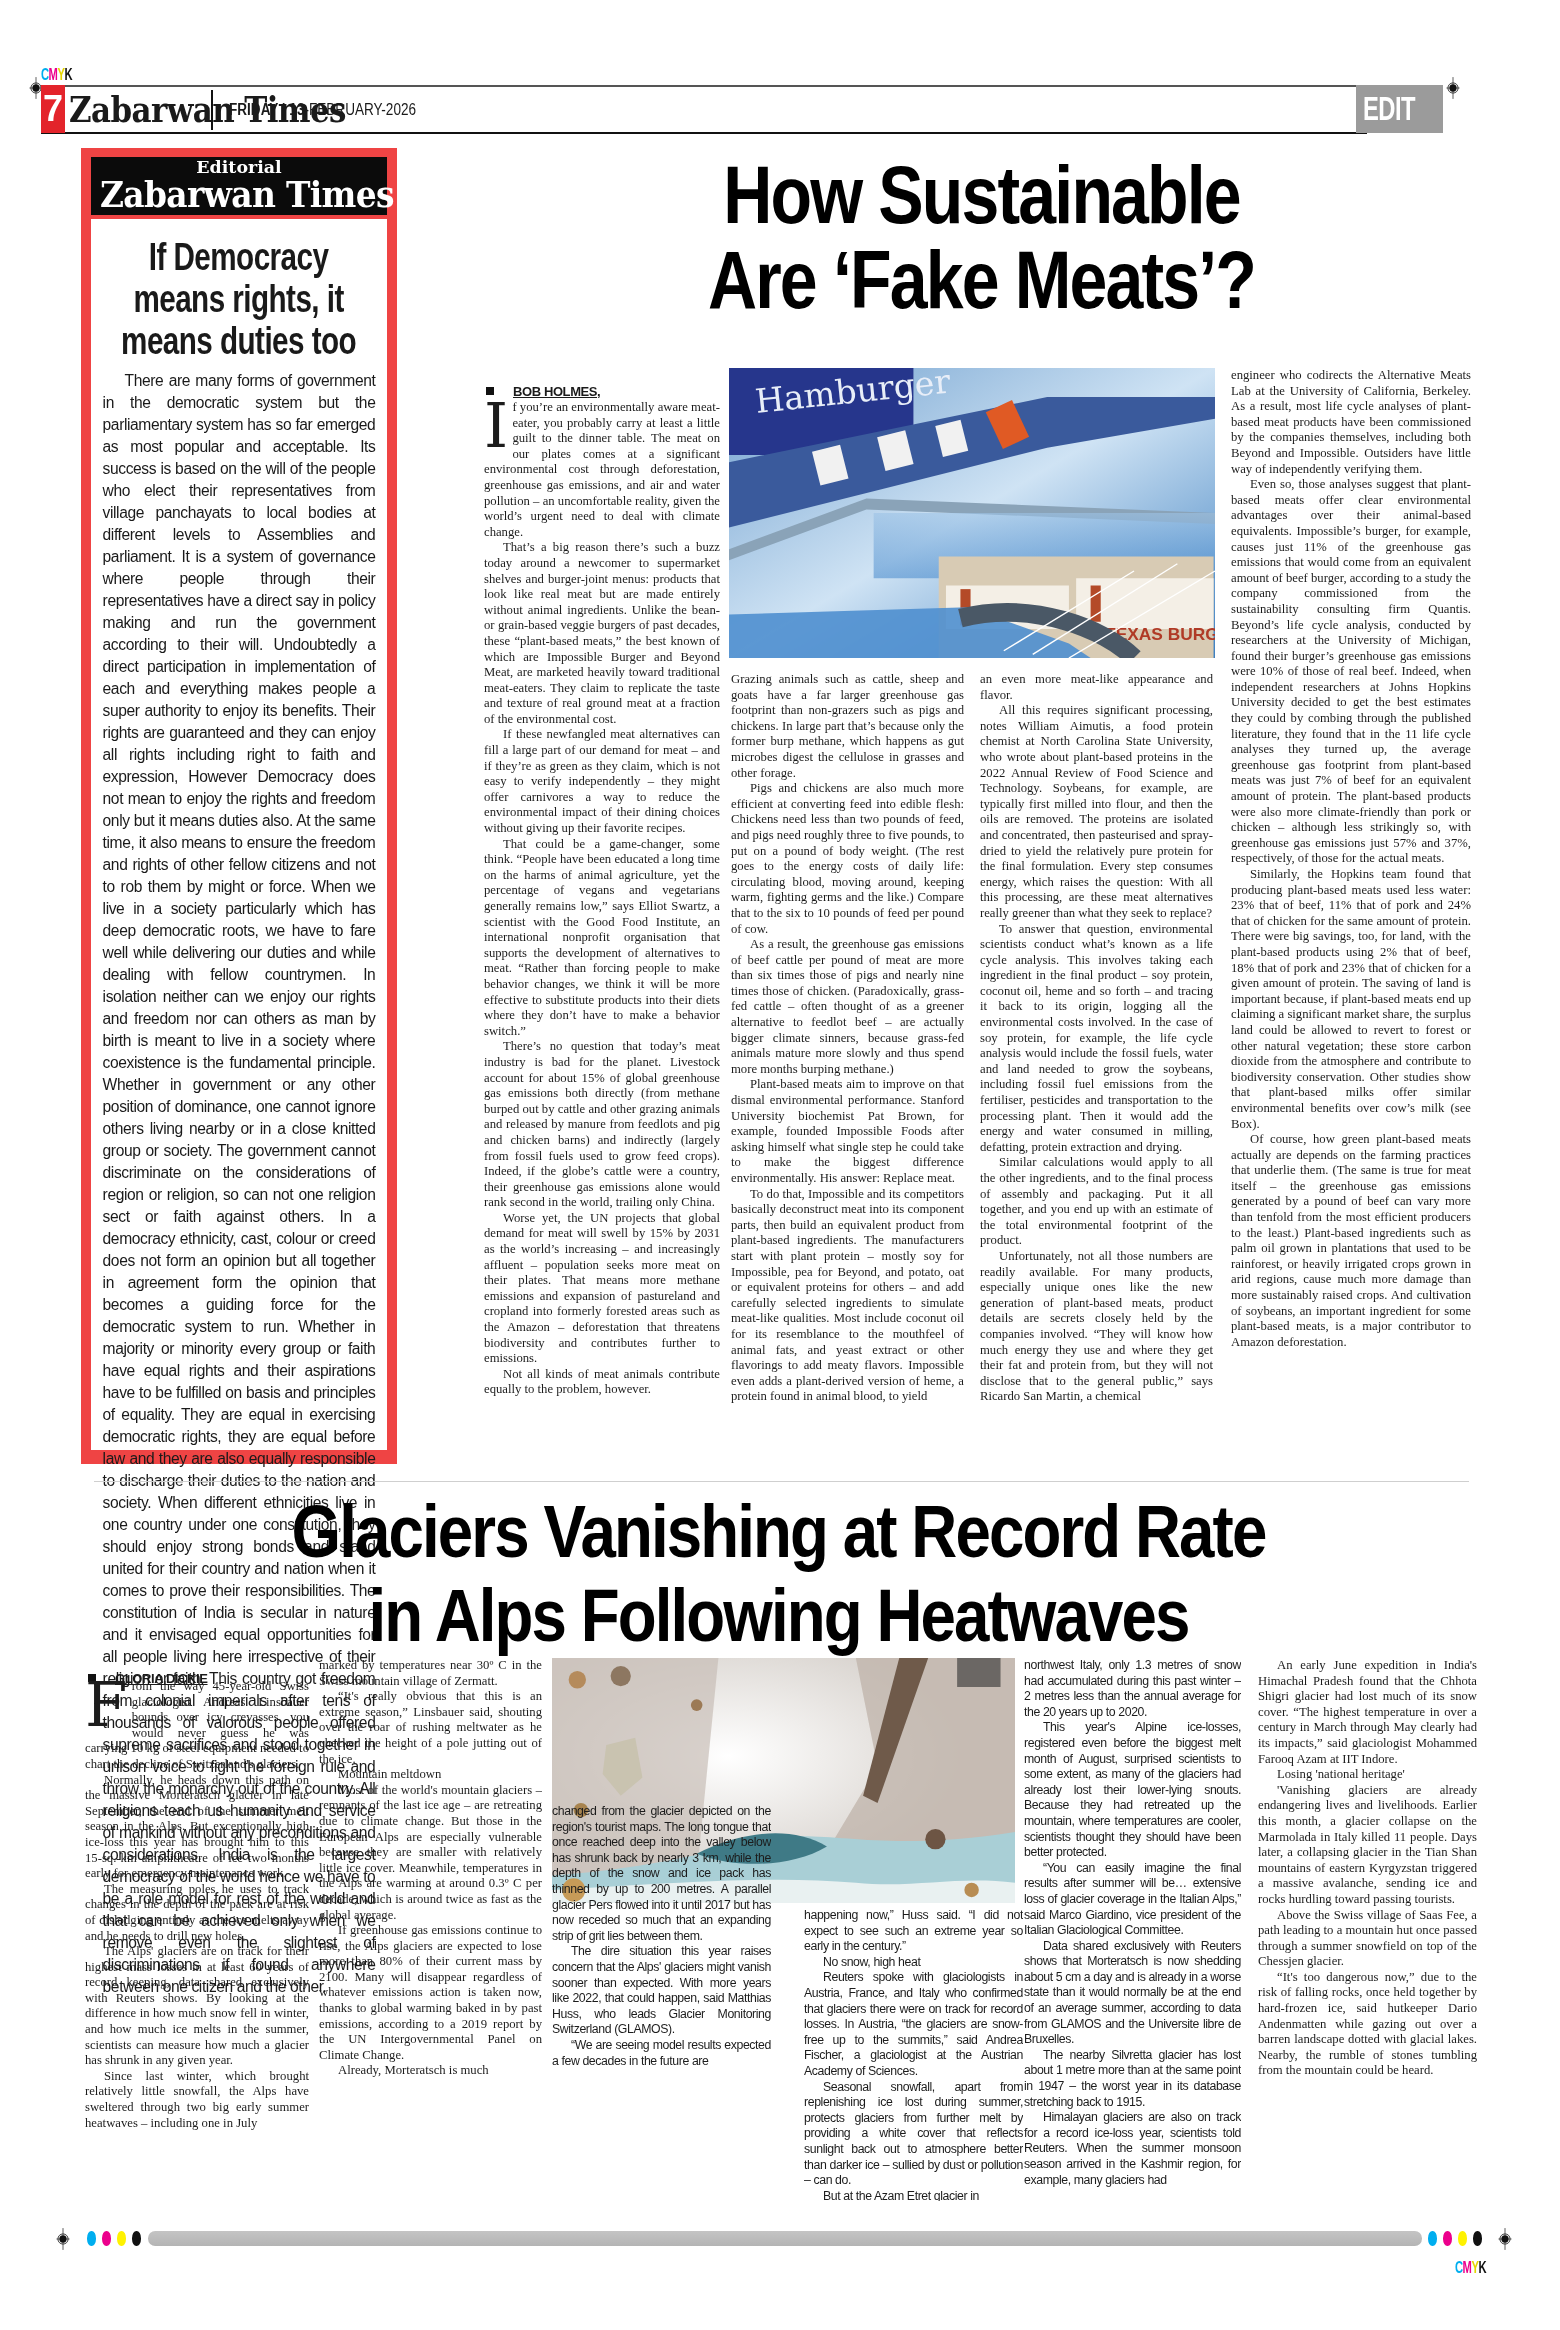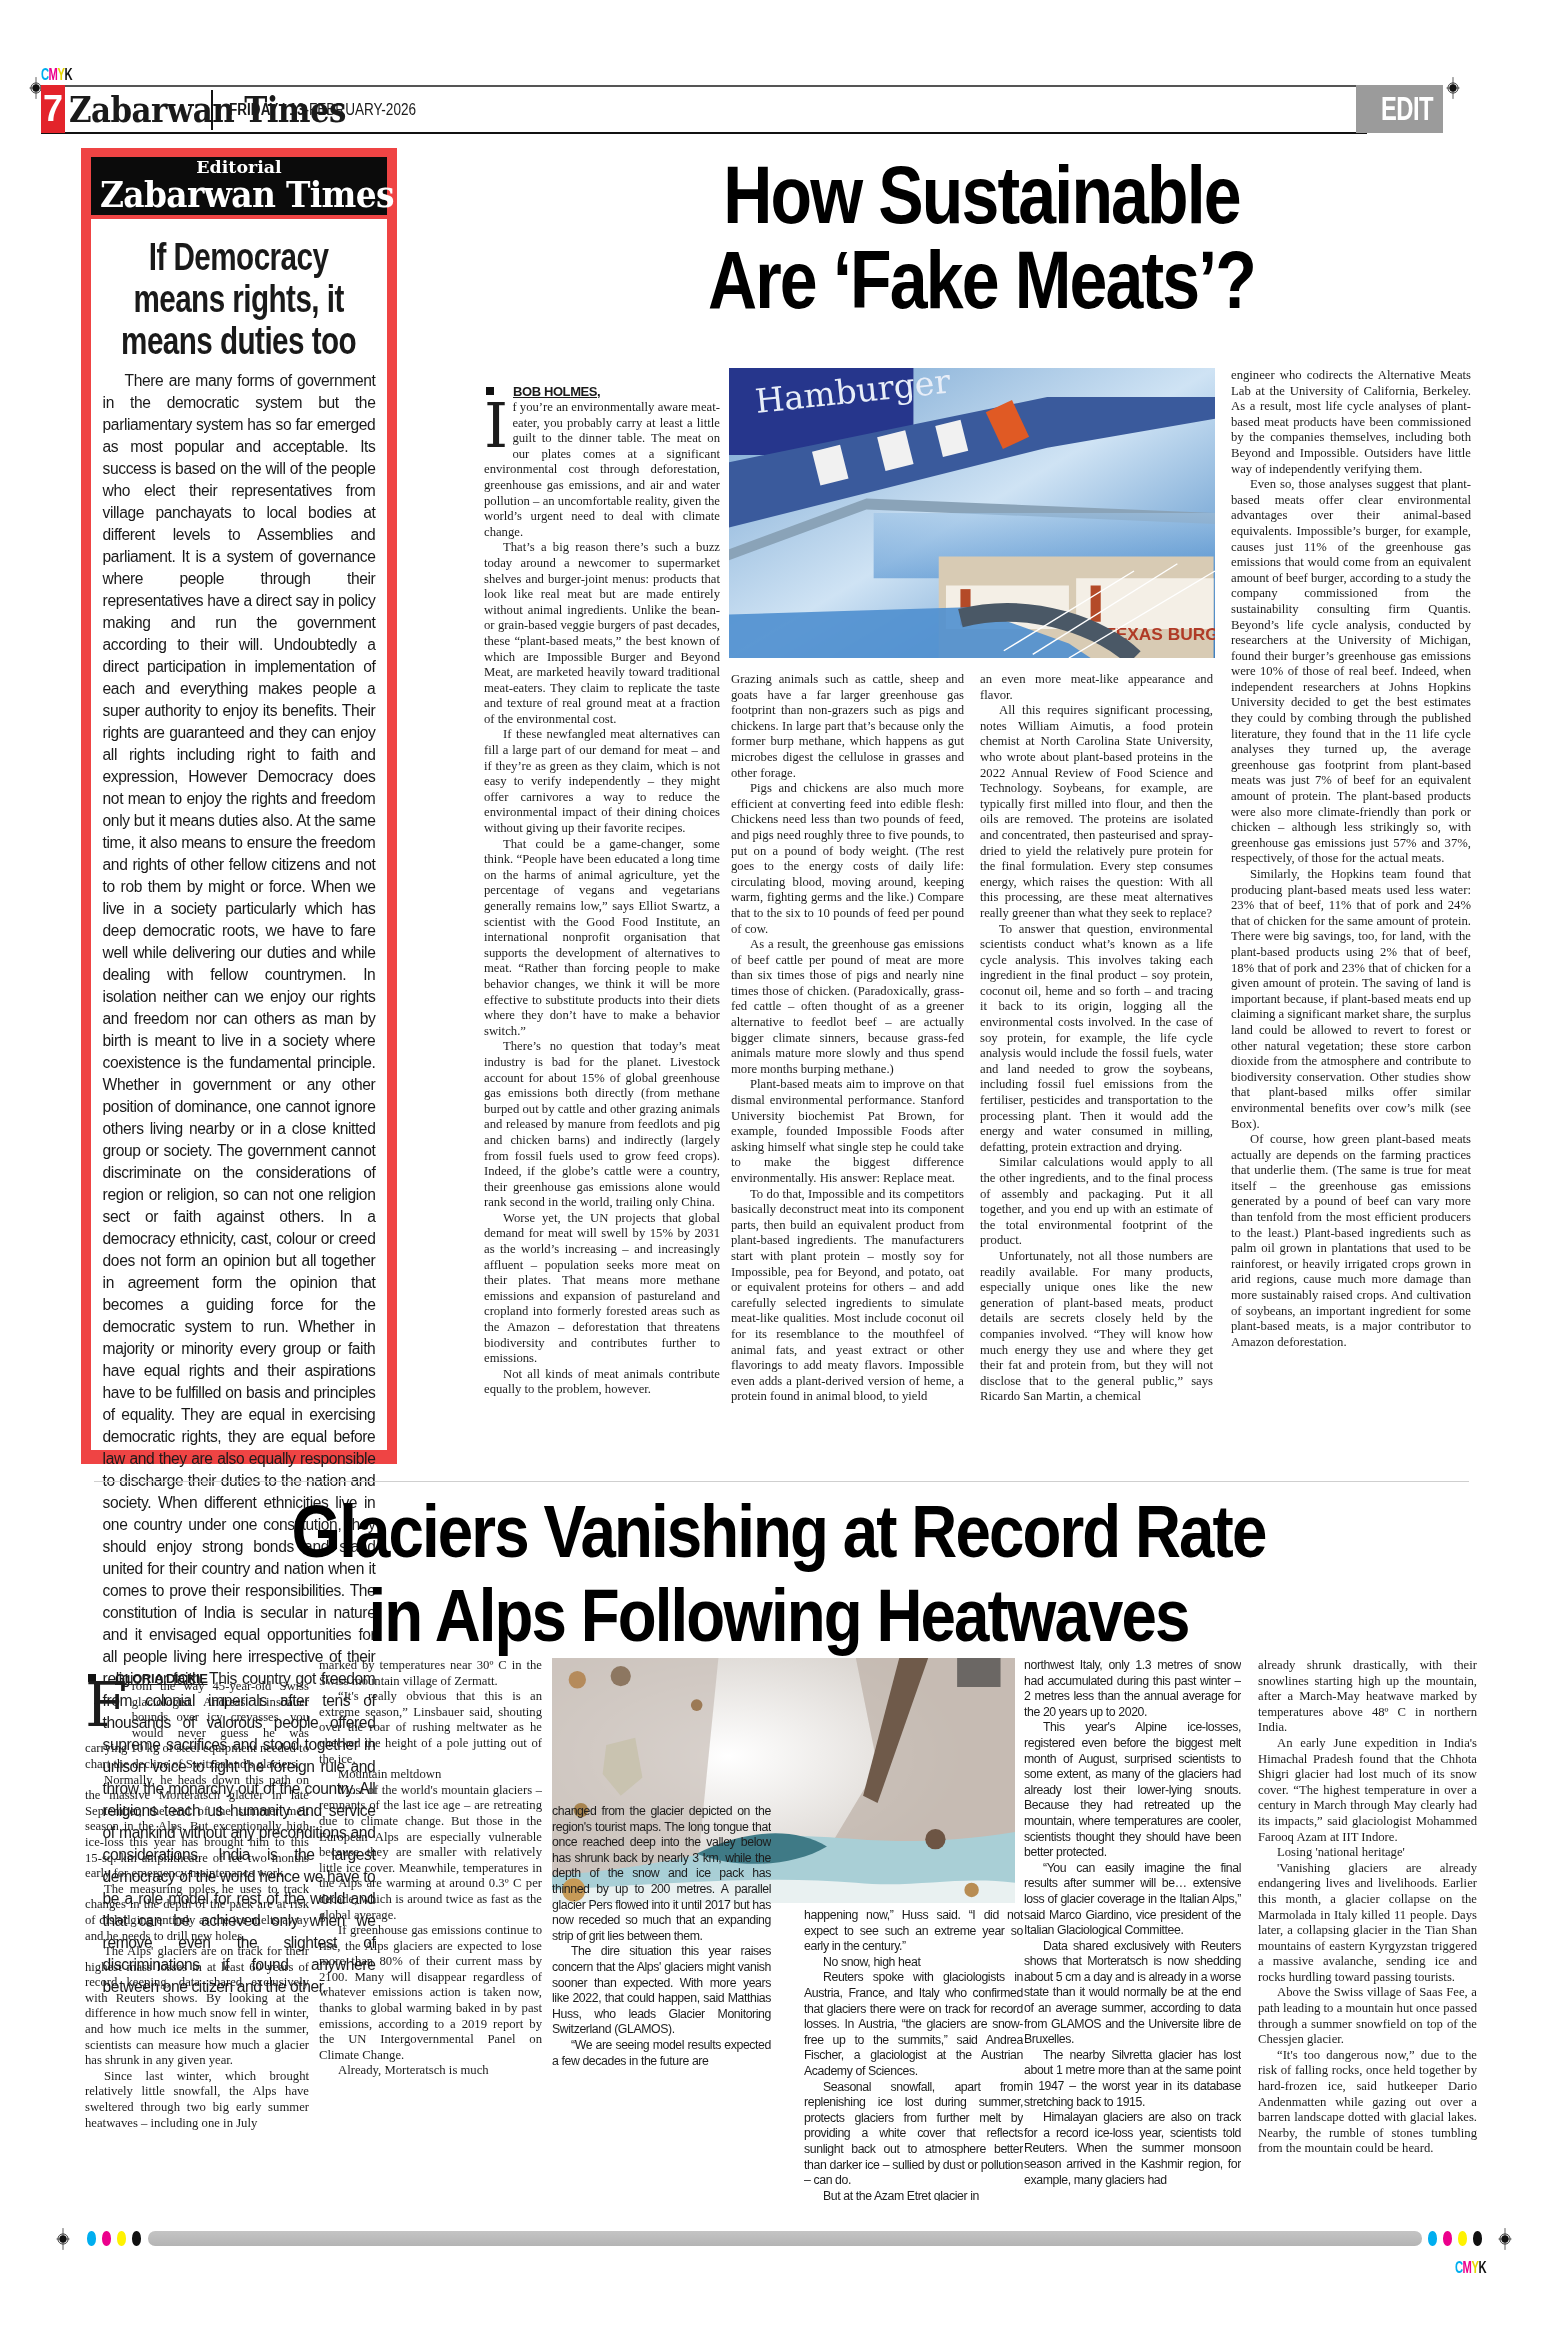--- a/index.html
+++ b/index.html
@@ -13,21 +13,21 @@
   .cmyk-label { position: absolute; font-family: "Liberation Sans", sans-serif; font-weight: bold; font-size: 16px; letter-spacing: -0.7px; line-height: 1; transform: scaleX(0.7); transform-origin: left top; }
   .cmyk-label span { display: inline-block; }
 
   
   .masthead-bar { position: absolute; left: 41px; top: 85px; width: 1326px; height: 49px; border-top: 2.2px solid #555; border-bottom: 2.2px solid #111; }
   .page-num { position: absolute; left: 41px; top: 85px; width: 24px; height: 48px; background: #e3242b; color: #fff; font-family: "Liberation Sans", sans-serif; font-weight: bold; font-size: 36px; line-height: 48px; text-align: center; transform-origin: left center; }
   .paper-name { position: absolute; left: 69px; top: 87px; font-family: "DejaVu Serif", serif; font-weight: bold; font-size: 36px; line-height: 45px; letter-spacing: -0.7px; transform: scaleX(0.86); transform-origin: left center; }
   .masthead-sep { position: absolute; left: 211px; top: 90px; width: 2.2px; height: 40px; background: #111; }
   .dateline { position: absolute; left: 229px; top: 98px; font-family: "Liberation Sans", sans-serif; font-weight: bold; font-size: 17.4px; line-height: 23px; transform: scaleX(0.78); transform-origin: left center; white-space: nowrap; }
   .dateline .light { font-weight: normal; }
-  .edit-tab { position: absolute; left: 1356px; top: 85px; width: 87px; height: 48px; background: #9b9b9b; color: #fff; font-family: "Liberation Sans", sans-serif; font-weight: bold; font-size: 33px; line-height: 48px; padding-left: 25px; letter-spacing: -0.7px; }
+  .edit-tab { position: absolute; left: 1356px; top: 85px; width: 87px; height: 48px; background: #9b9b9b; color: #fff; font-family: "Liberation Sans", sans-serif; font-weight: bold; font-size: 33px; line-height: 48px; padding-left: 7px; letter-spacing: -0.7px; }
   .edit-tab span { display: inline-block; transform: scaleX(0.72); transform-origin: left center; }
 
   
   .ed-box { position: absolute; left: 81px; top: 148px; width: 316px; height: 1316px; background: #ef4444; padding: 8.7px 10px 10px 10px; }
   .ed-inner-top { background: #0b0b0b; color: #fff; text-align: center; height: 58px; position: relative; }
   .ed-kicker { font-family: "DejaVu Serif", serif; font-weight: bold; font-size: 17.4px; line-height: 19px; padding-top: 1.4px; }
   .ed-brand { font-family: "DejaVu Serif", serif; font-weight: bold; font-size: 35px; line-height: 35px; letter-spacing: -0.7px; white-space: nowrap; transform: scaleX(0.94); }
   .ed-inner { background: #fff; margin-top: 4.3px; height: 1231px; padding: 17.4px 11.6px 0 11.6px; }
   .ed-title { font-family: "Liberation Sans", sans-serif; font-weight: bold; font-size: 38px; line-height: 42px; text-align: center; letter-spacing: -0.7px; transform: scaleX(0.78); transform-origin: center top; width: 128%; margin-left: -14%; }
   .ed-body { margin-top: 7.2px; font-family: "Liberation Sans", sans-serif; font-size: 15.6px; line-height: 22px; text-align: justify; letter-spacing: -0.4px; }
@@ -249,21 +249,20 @@
   </div>
 <div class="col cond" style="left:1024px;top:1658px;width:217px;height:543px;overflow:hidden;" id="gl-col5">
     <p class="noind">northwest Italy, only 1.3 metres of snow had accumulated during this past winter – 2 metres less than the annual average for the 20 years up to 2020.</p>
     <p>This year's Alpine ice-losses, registered even before the biggest melt month of August, surprised scientists to some extent, as many of the glaciers had already lost their lower-lying snouts. Because they had retreated up the mountain, where temperatures are cooler, scientists thought they should have been better protected.</p>
     <p>“You can easily imagine the final results after summer will be… extensive loss of glacier coverage in the Italian Alps,” said Marco Giardino, vice president of the Italian Glaciological Committee.</p>
     <p>Data shared exclusively with Reuters shows that Morteratsch is now shedding about 5 cm a day and is already in a worse state than it would normally be at the end of an average summer, according to data from GLAMOS and the Universite libre de Bruxelles.</p>
     <p>The nearby Silvretta glacier has lost about 1 metre more than at the same point in 1947 – the worst year in its database stretching back to 1915.</p>
     <p>Himalayan glaciers are also on track for a record ice-loss year, scientists told Reuters. When the summer monsoon season arrived in the Kashmir region, for example, many glaciers had</p>
   </div>
 <div class="col" style="left:1258px;top:1658px;width:219px;height:543px;overflow:hidden;" id="gl-col6">
-    <p class="noind">already shrunk drastically, with their snowlines starting high up the mountain, after a March-May heatwave marked by temperatures above 48º C in northern India.</p>
     <p>An early June expedition in India's Himachal Pradesh found that the Chhota Shigri glacier had lost much of its snow cover. “The highest temperature in over a century in March through May clearly had its impacts,” said glaciologist Mohammed Farooq Azam at IIT Indore.</p>
     <p>Losing 'national heritage'</p>
     <p>'Vanishing glaciers are already endangering lives and livelihoods. Earlier this month, a glacier collapse on the Marmolada in Italy killed 11 people. Days later, a collapsing glacier in the Tian Shan mountains of eastern Kyrgyzstan triggered a massive avalanche, sending ice and rocks hurdling toward passing tourists.</p>
     <p>Above the Swiss village of Saas Fee, a path leading to a mountain hut once passed through a summer snowfield on top of the Chessjen glacier.</p>
     <p>“It's too dangerous now,” due to the risk of falling rocks, once held together by hard-frozen ice, said hutkeeper Dario Andenmatten while gazing out over a barren landscape dotted with glacial lakes. Nearby, the rumble of stones tumbling from the mountain could be heard.</p>
   </div>
 
 <div class="reg" style="left:55px;top:2228px;">
   <svg viewBox="0 0 22 30">
       <line x1="11" y1="0" x2="11" y2="30" stroke="#222" stroke-width="1"></line>

